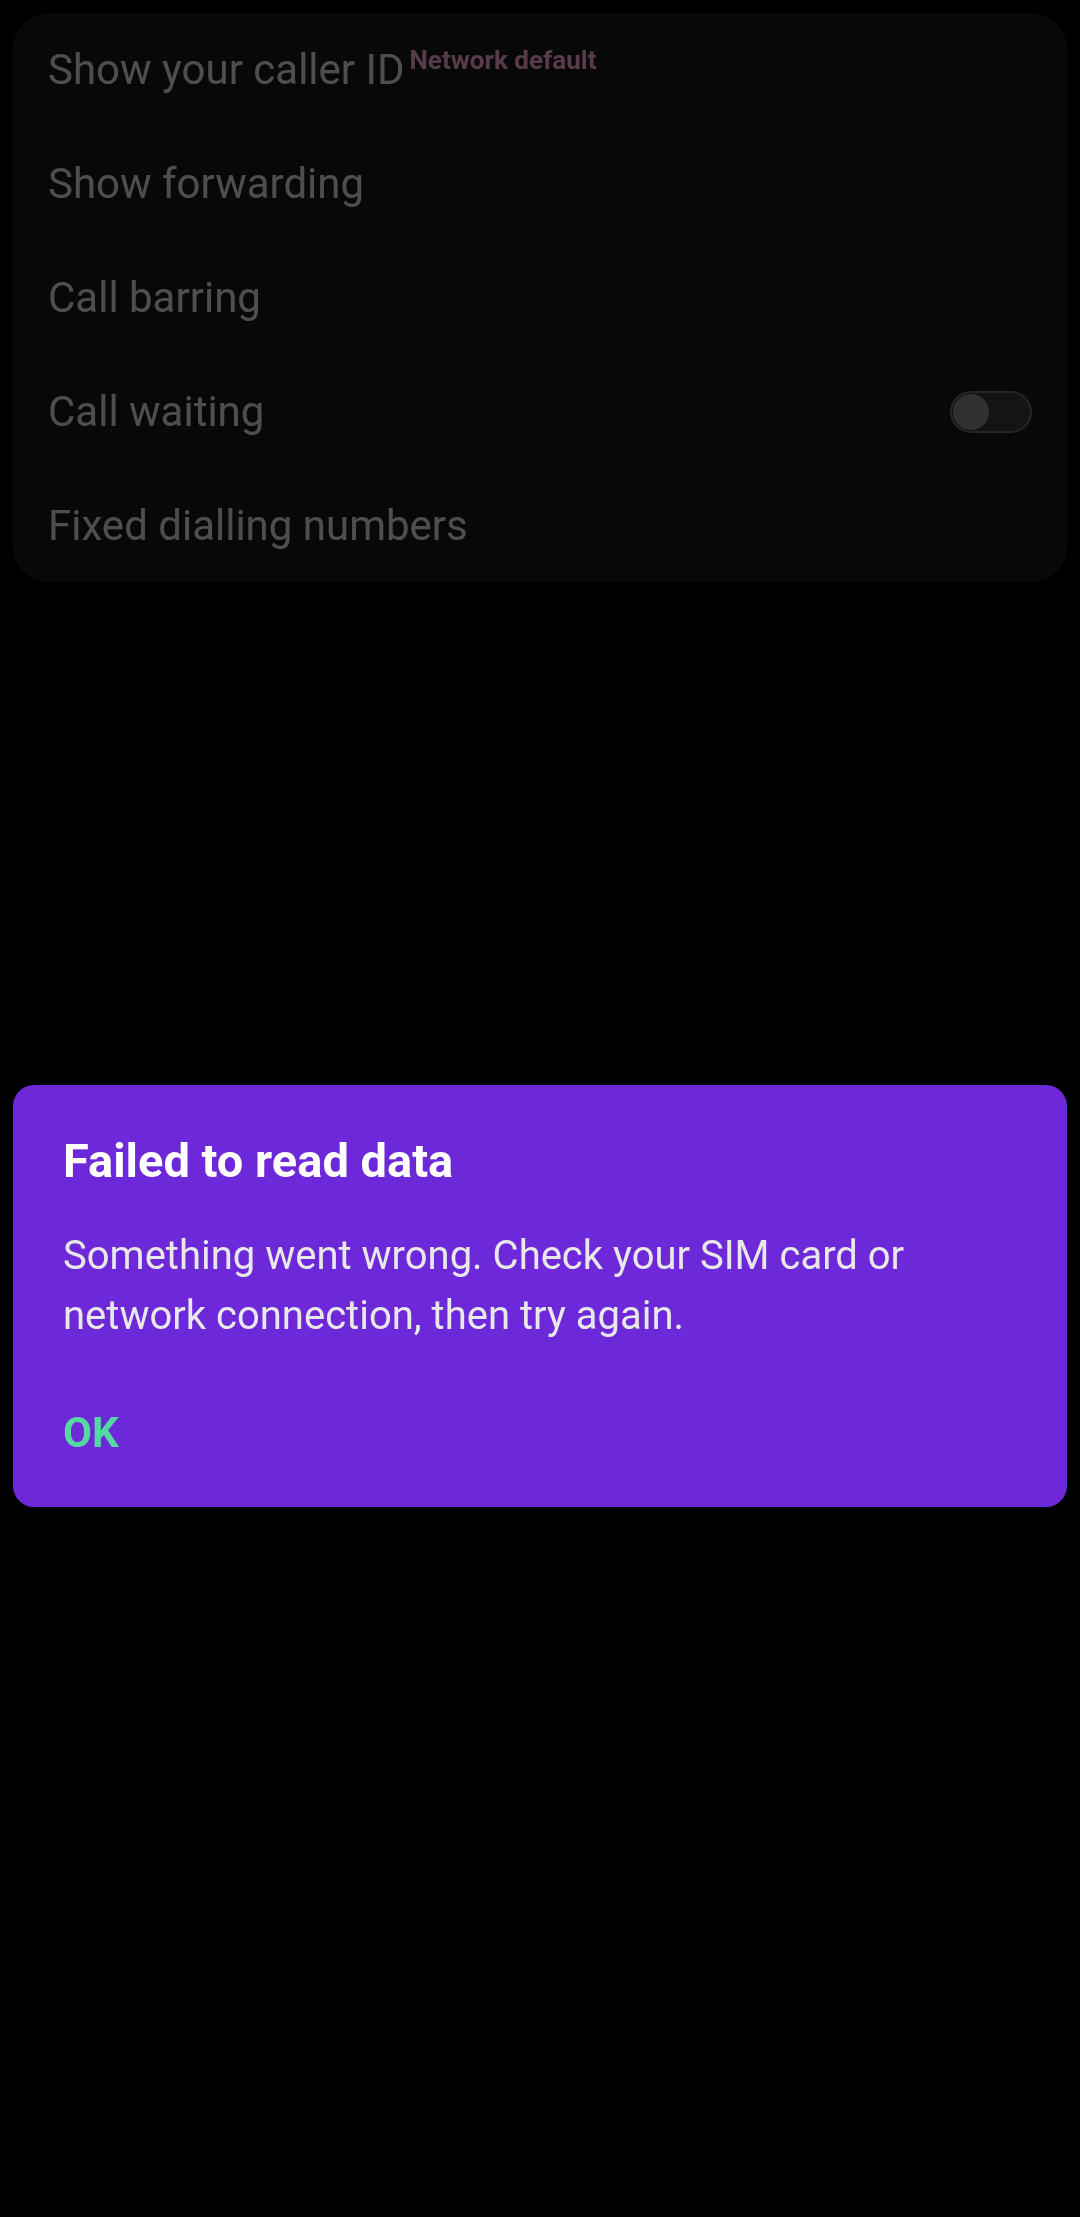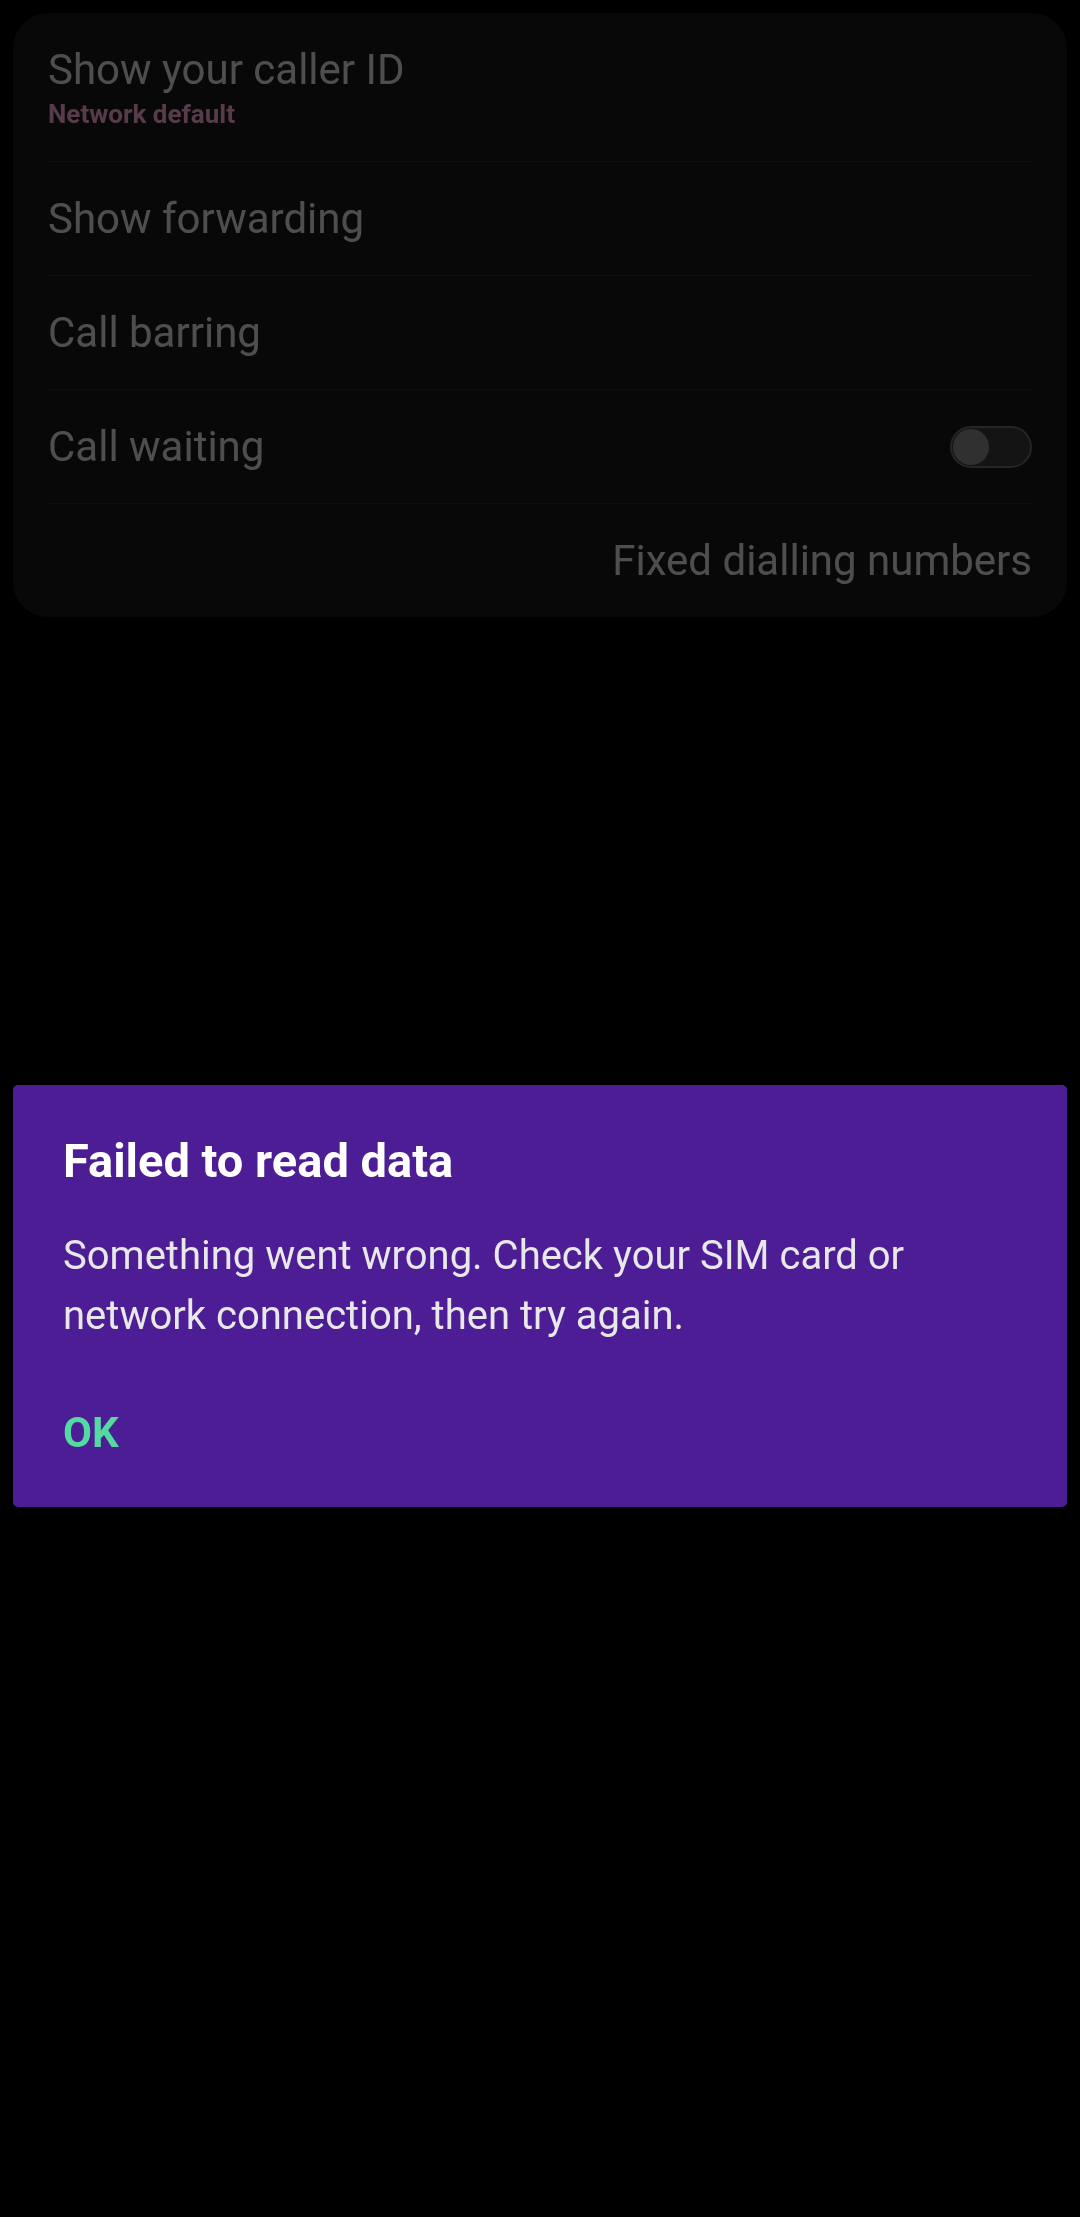--- a/index.html
+++ b/index.html
@@ -48,25 +48,24 @@
     }
     .list-item {
       padding: 32px 0;
       border-bottom: 1px solid #2a2a2a;
       display: flex;
       align-items: center;
       justify-content: space-between;
     }
     .list-item:last-child {
       border-bottom: none;
-      justify-content: flex-end;
     }
     .item-text {
       display: flex;
-      flex-direction: column;
+      flex-direction: row;
       gap: 5px;
     }
     .item-title {
       color: #e0e0e0;
       font-size: 42px;
       font-weight: 400;
     }
     .item-subtitle {
       color: #f9a8d4;
       font-size: 26px;
@@ -87,22 +86,22 @@
       border-radius: 50%;
       position: absolute;
       left: 1px;
       top: 1px;
     }
     .dialog-overlay {
       position: absolute;
       left: 13px;
       right: 13px;
       bottom: 710px;
-      background: #4c1d95;
-      border-radius: 5px;
+      background: #6d28d9;
+      border-radius: 21px;
       padding: 48px 50px 38px 50px;
     }
     .dialog-title {
       color: #ffffff;
       font-size: 47px;
       font-weight: 700;
       margin-bottom: 38px;
     }
     .dialog-message {
       color: #e8e8e8;

